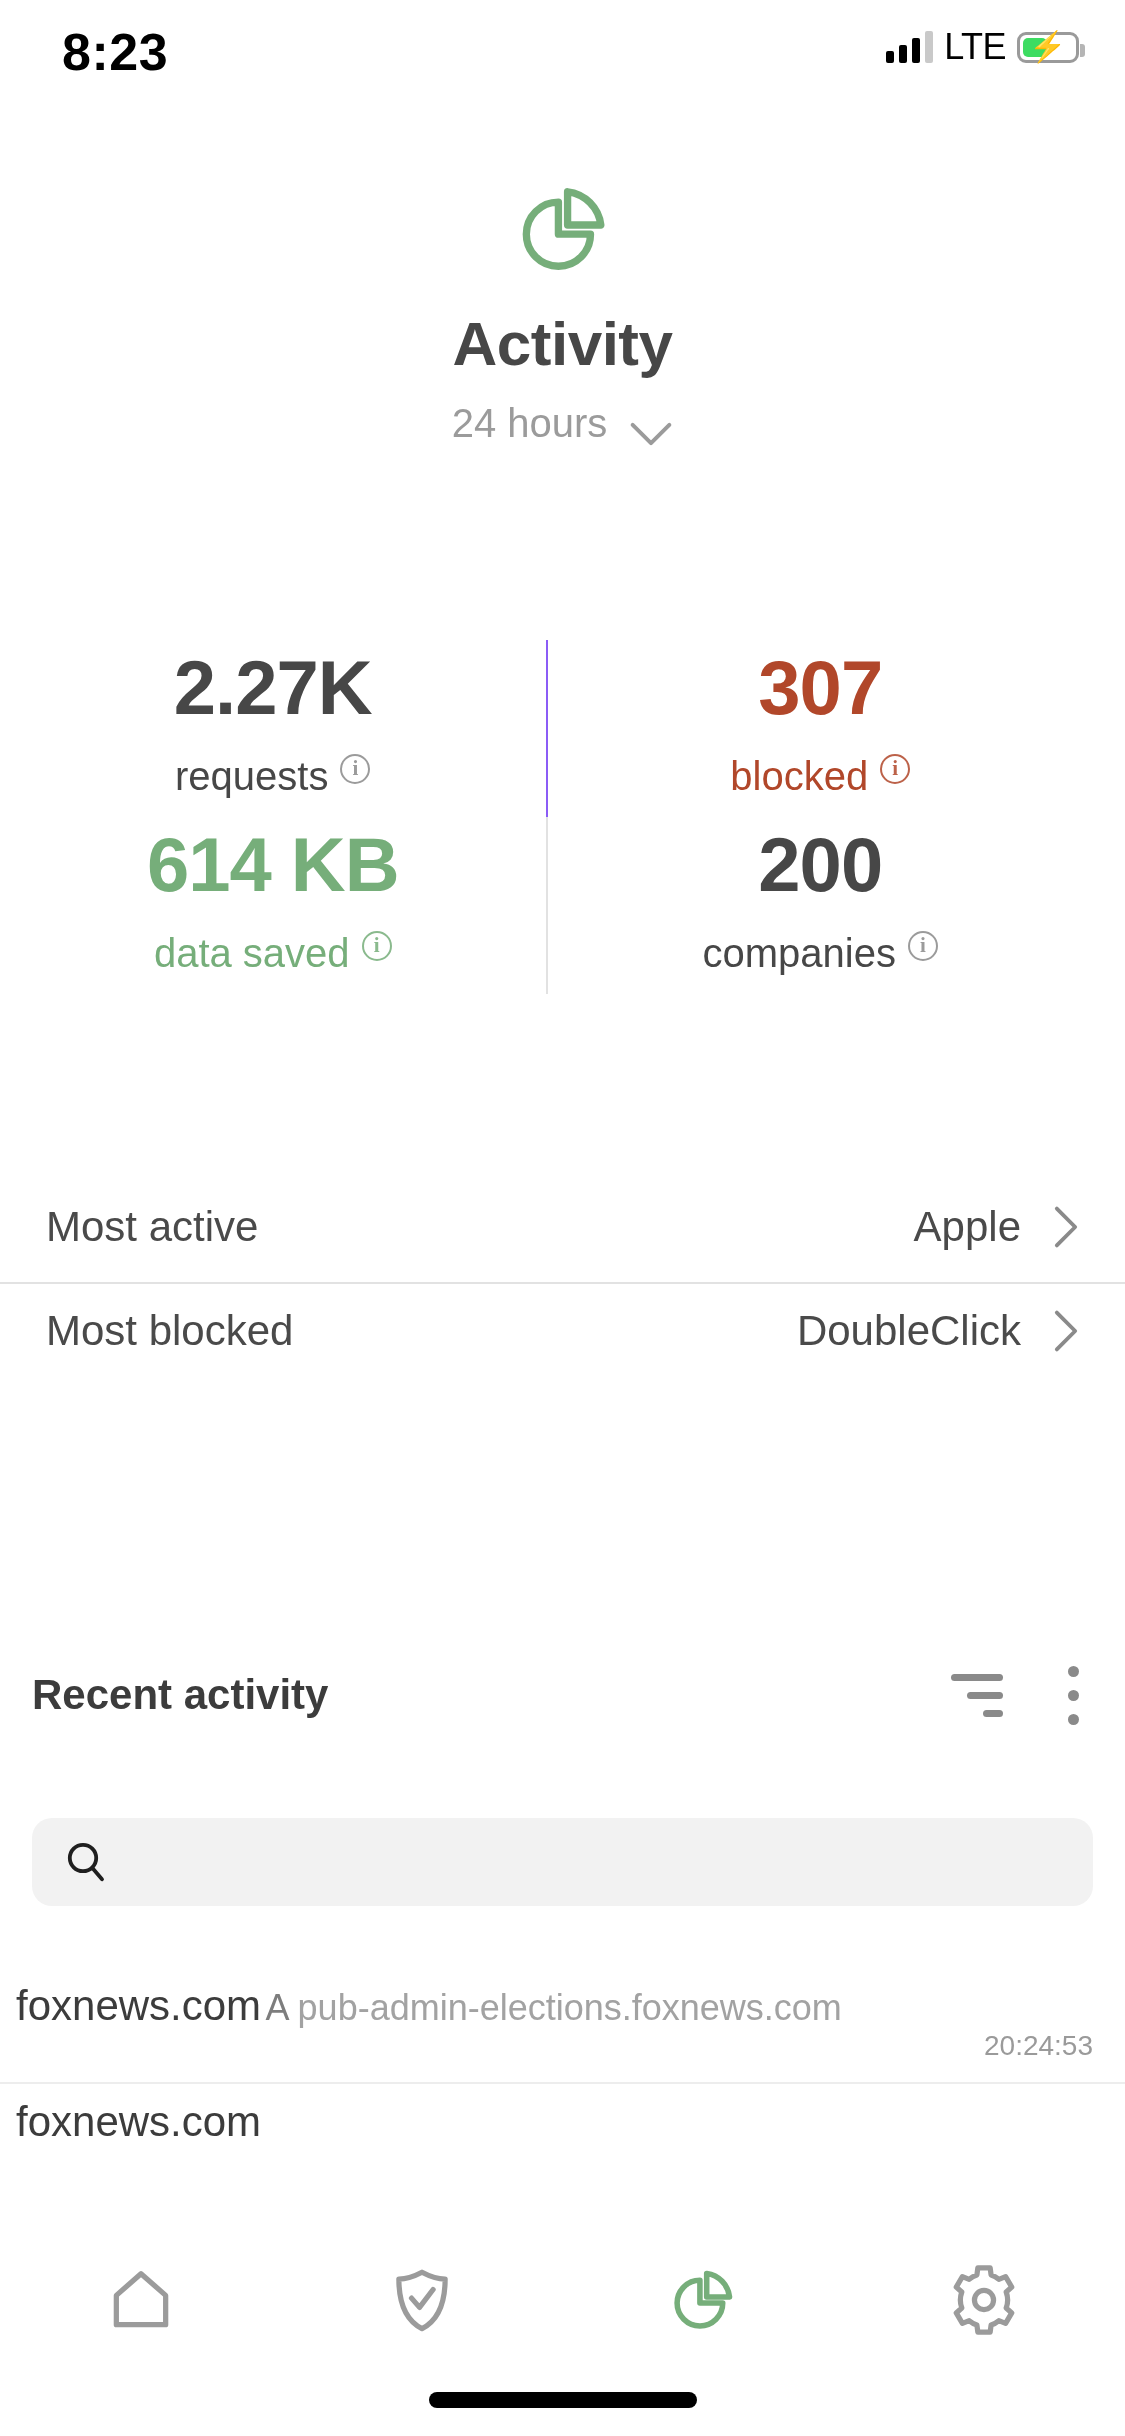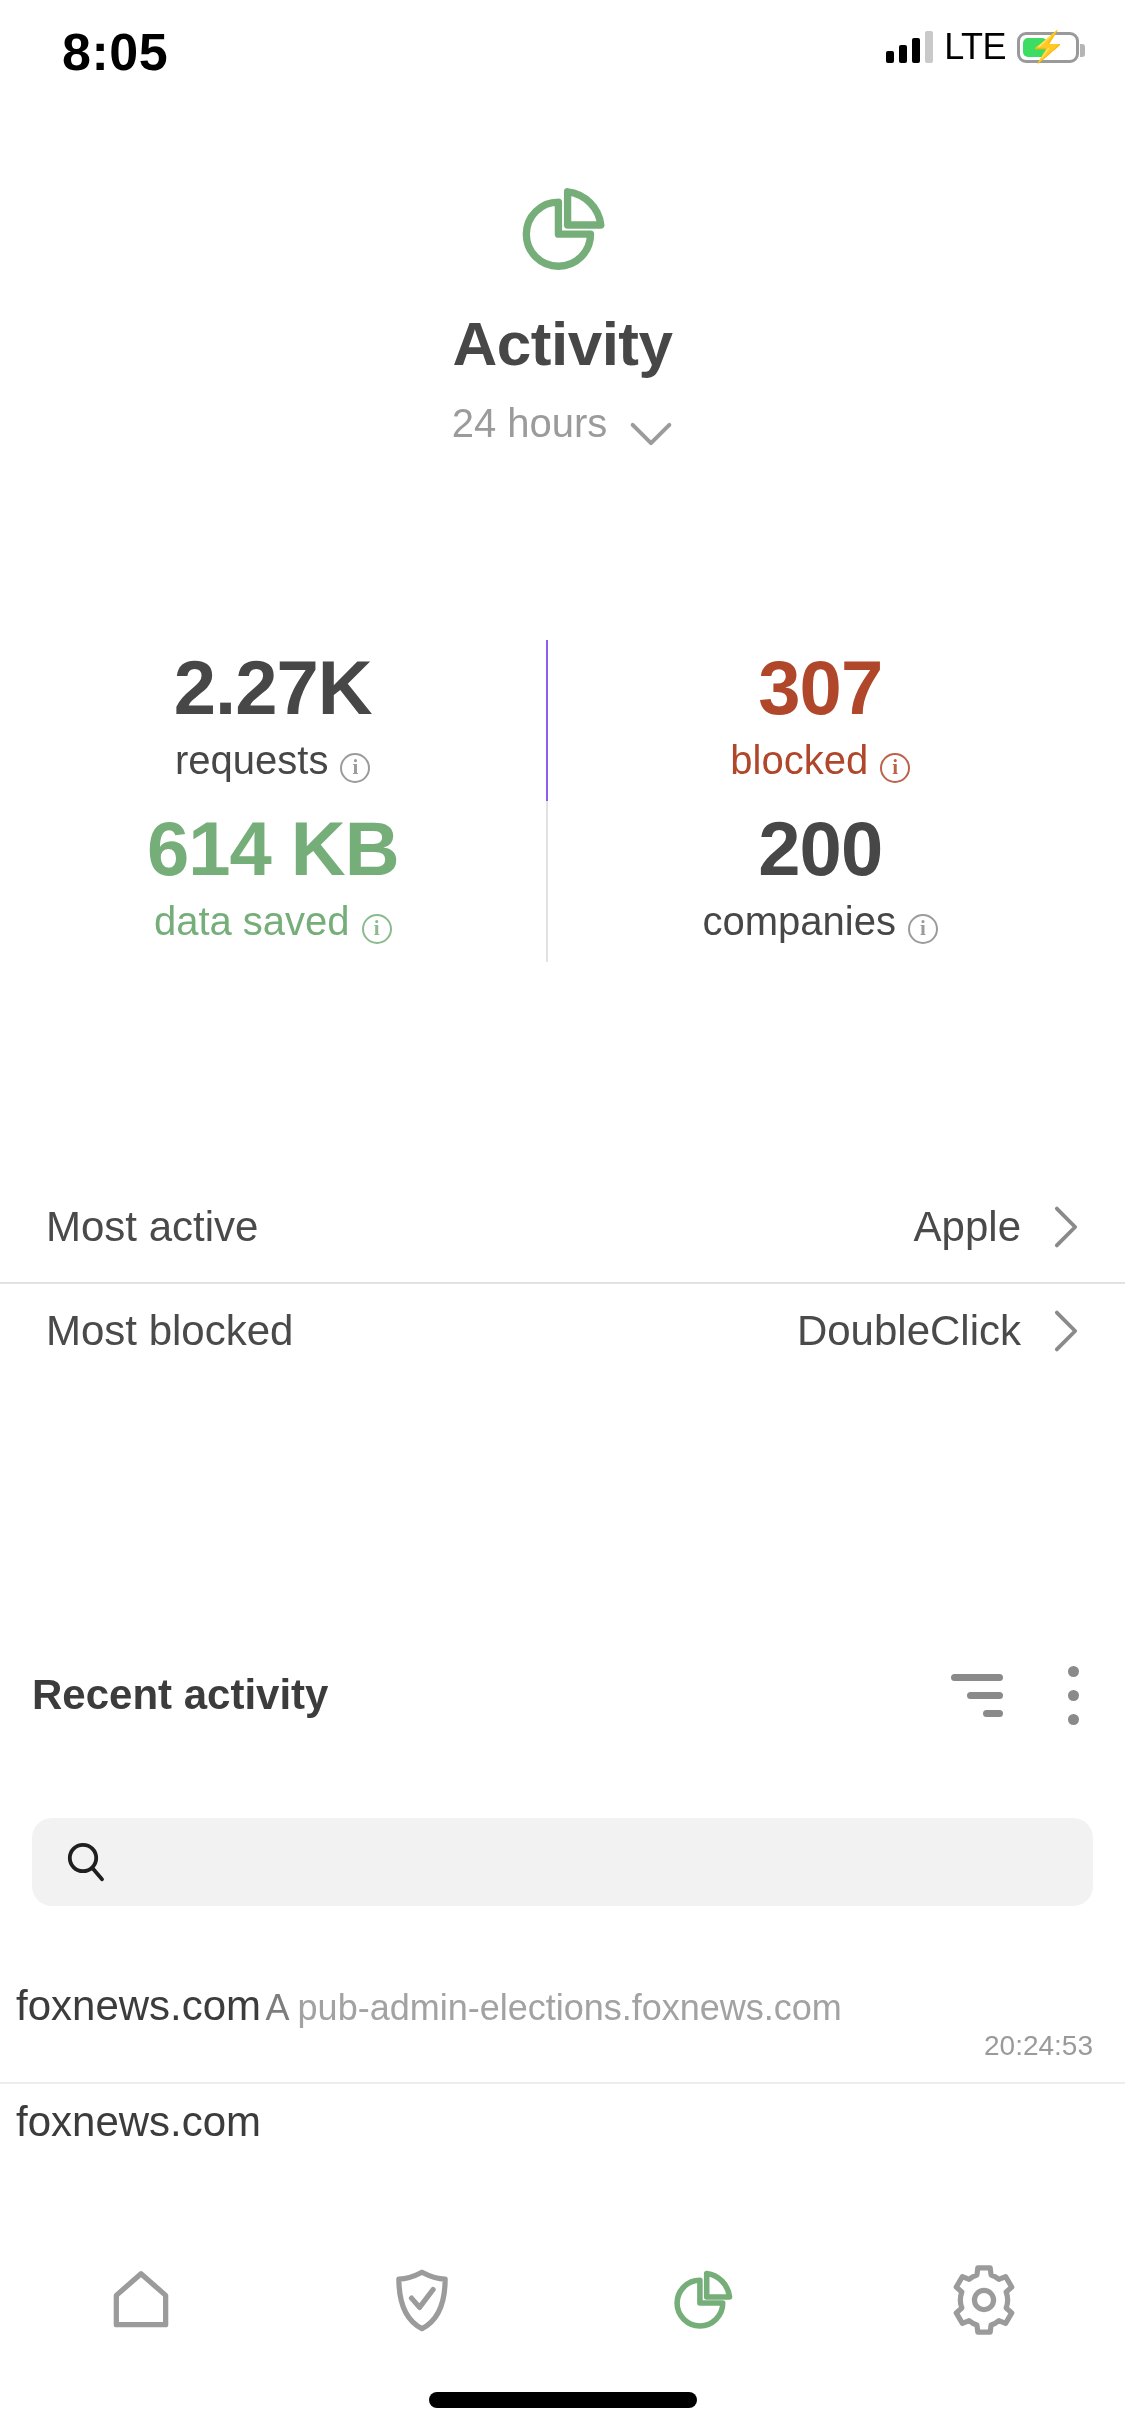--- a/index.html
+++ b/index.html
@@ -78,23 +78,23 @@
     flex:1; text-align:center;
     padding:8px 0 18px;
   }
   .stat-cell.right { border-left:2px solid #8b5cf6; }
   .stat-row.second .stat-cell.right { border-left:2px solid #e2e2e2; }
   .stat-value {
     font-size:76px; font-weight:700; line-height:1.05;
     letter-spacing:-1px;
   }
   .stat-label {
-    margin-top:10px;
+    margin-top:26px;
     font-size:40px; font-weight:400;
-    display:flex; align-items:flex-end; justify-content:center; gap:12px;
+    display:flex; align-items:flex-start; justify-content:center; gap:12px;
   }
   .c-dark { color:#474747; }
   .c-red  { color:#b1472a; }
   .c-green{ color:#76ae7a; }
   .info-i {
     display:inline-block; width:30px; height:30px;
     border-radius:50%; border:2.5px solid currentColor;
     position:relative; opacity:.85;
   }
   .info-i::before {
@@ -185,21 +185,21 @@
     position:absolute; bottom:28px; left:50%; transform:translateX(-50%);
     width:268px; height:16px; background:#000; border-radius:10px;
   }
 </style>
 </head>
 <body>
 
 <div class="screen">
 
   <div class="statusbar">
-    <div class="status-time">8:05</div>
+    <div class="status-time">8:23</div>
     <div class="status-right">
       <div class="bars">
           <i></i>
           <i></i>
           <i></i>
           <i></i>
         </div>
       <div class="lte">LTE</div>
       <div class="battery">
         <span class="fill"></span>

